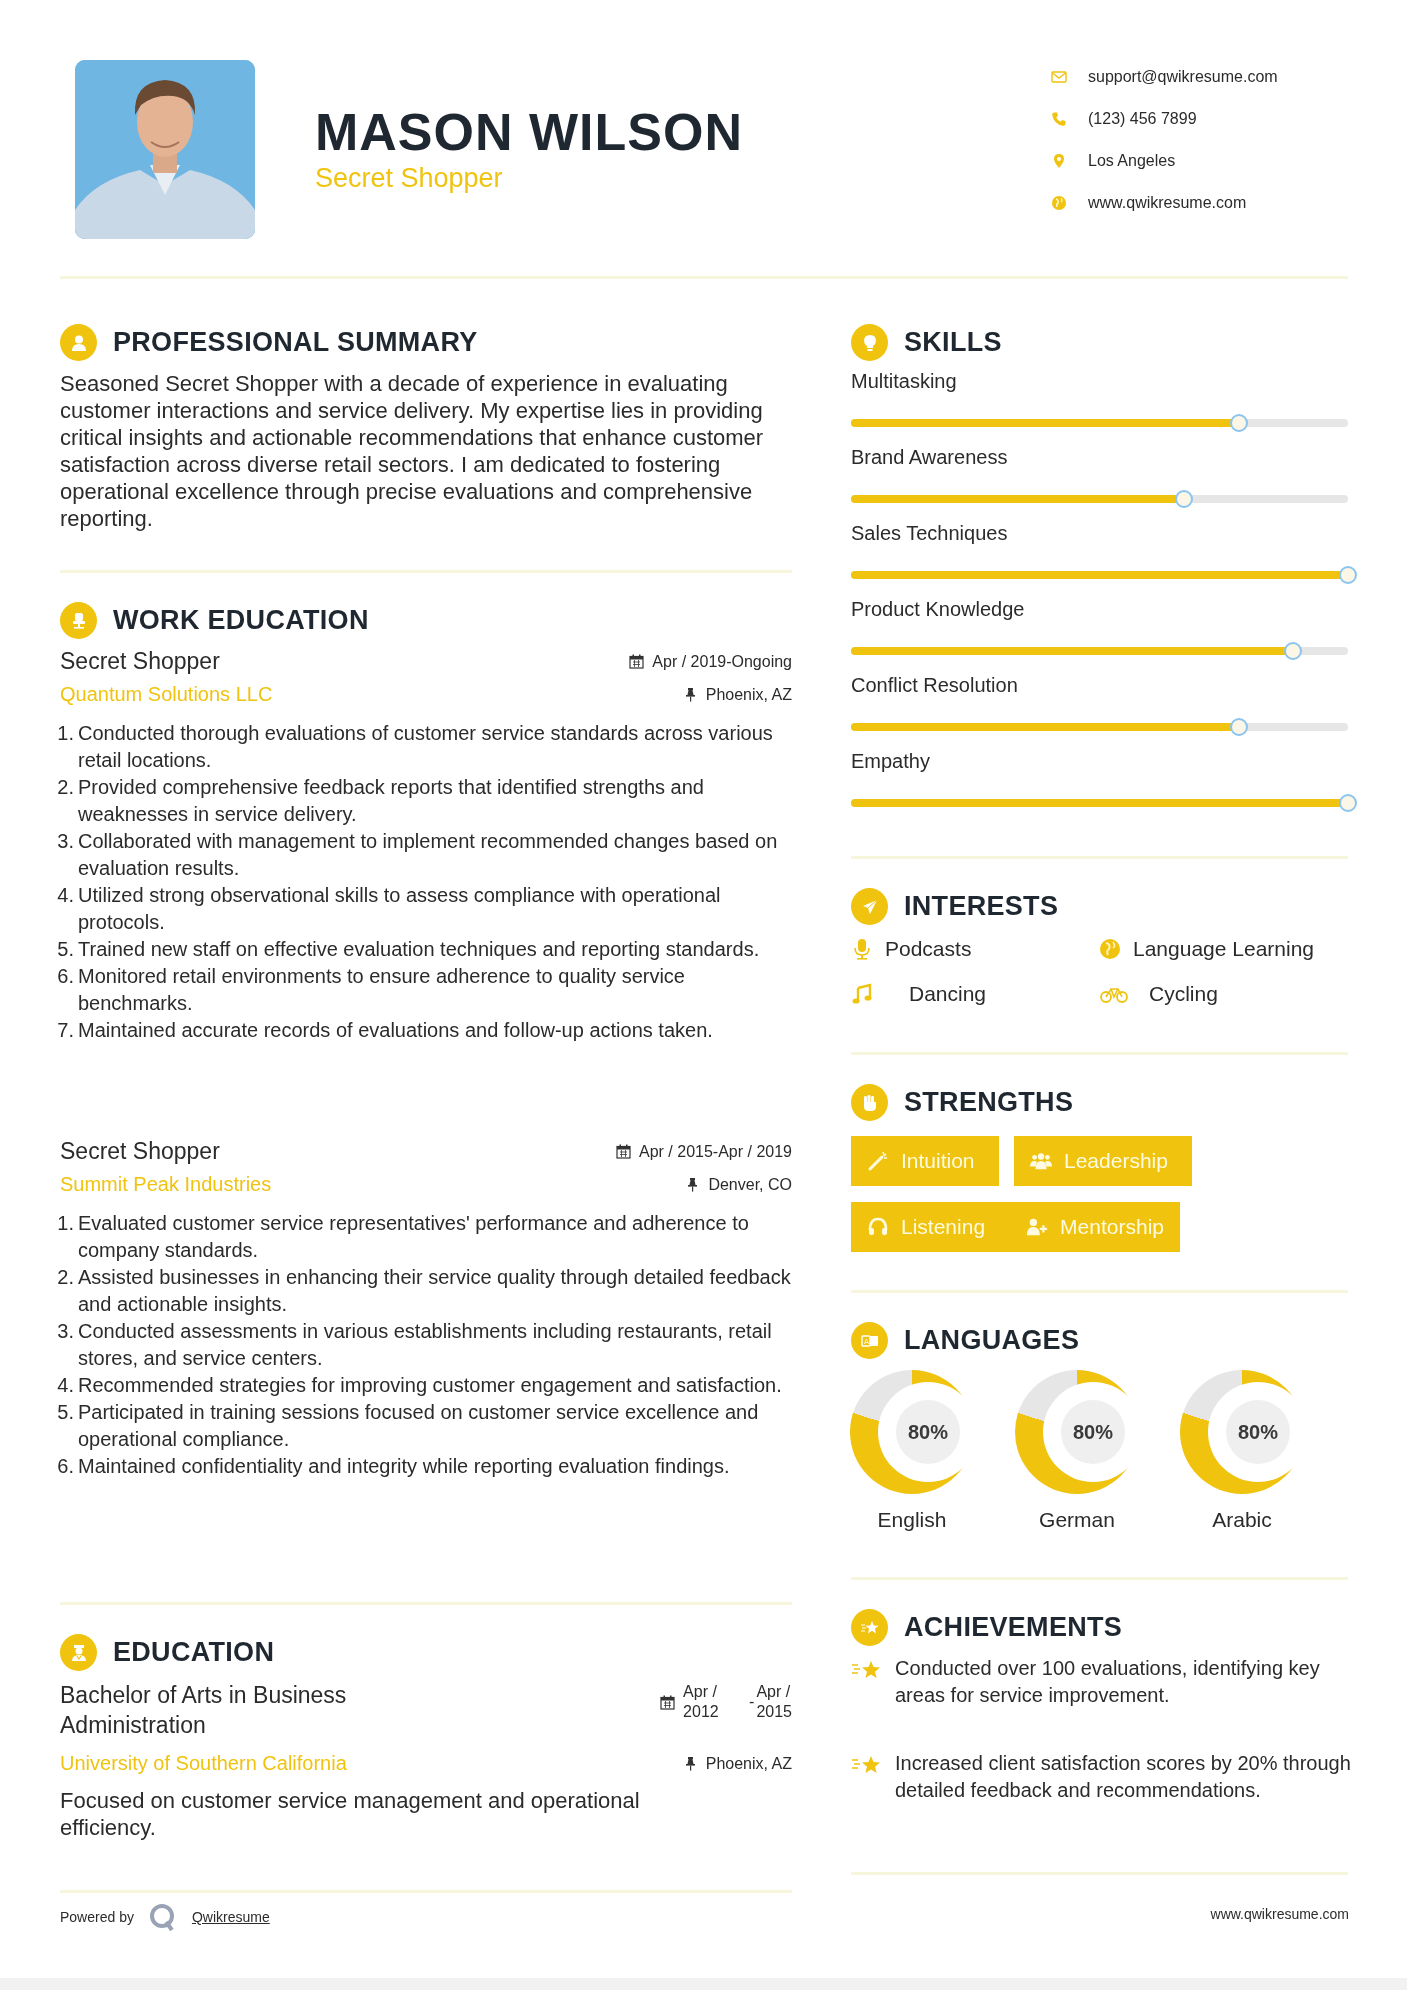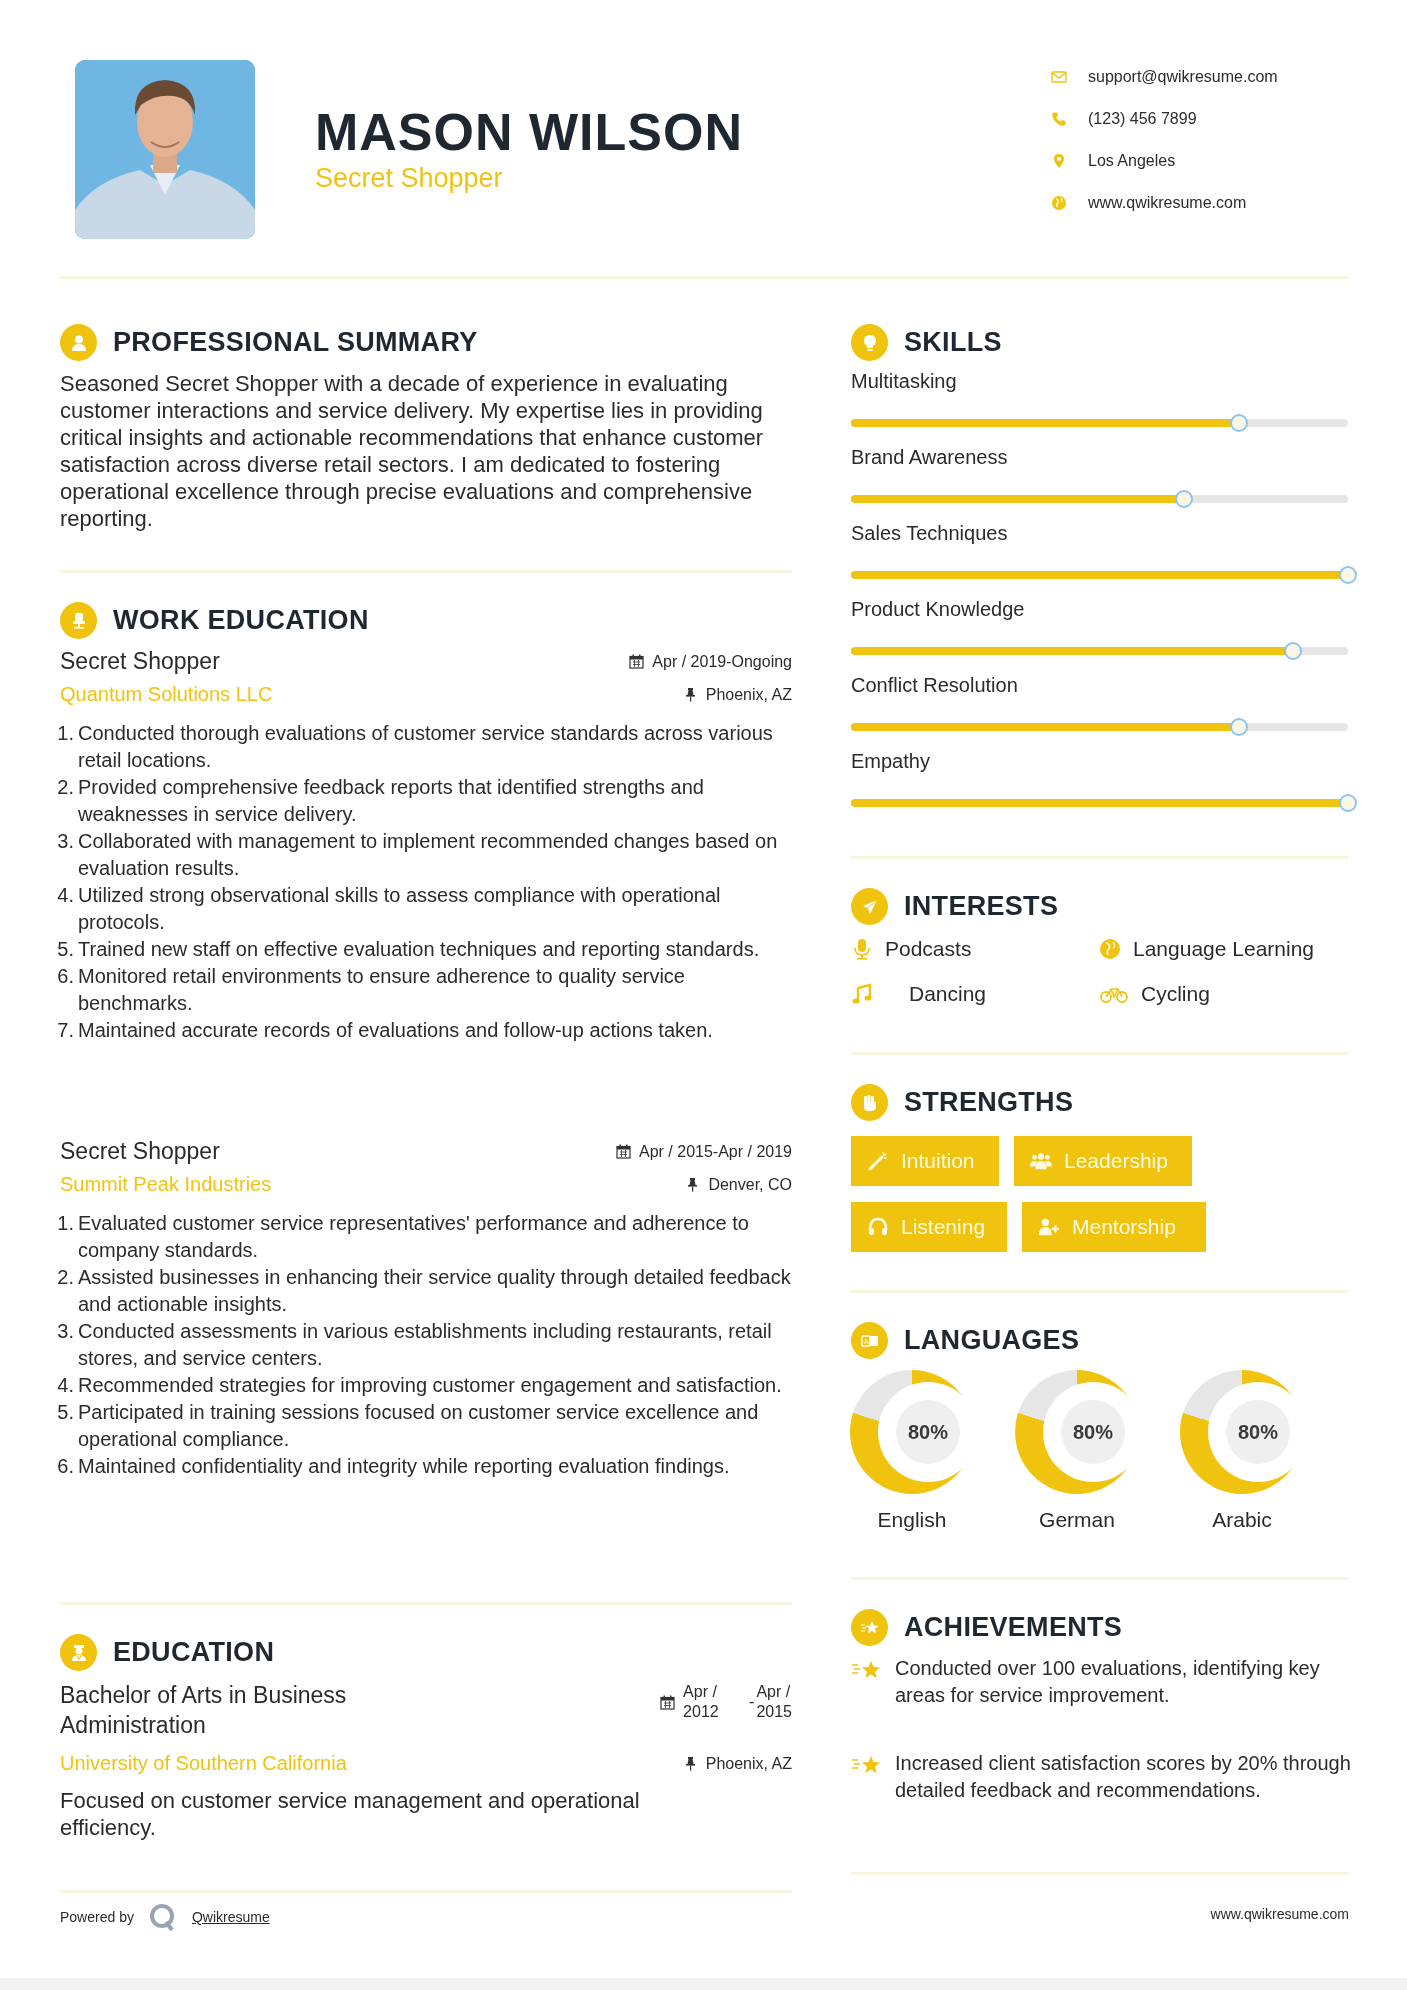--- a/index.html
+++ b/index.html
@@ -408,21 +408,21 @@
   </div>
   <div class="interest" style="left:851px; top:982px;gap:24px;">
     <svg viewBox="0 0 22 22">
         <path d="M7 5 L19 2 L19 15" stroke="#f0c30f" stroke-width="2.4" fill="none"></path>
         <path d="M7 5 L7 18" stroke="#f0c30f" stroke-width="2.4"></path>
         <ellipse cx="5" cy="18" rx="3.5" ry="2.6" fill="#f0c30f"></ellipse>
         <ellipse cx="17" cy="15" rx="3.5" ry="2.6" fill="#f0c30f"></ellipse>
       </svg>
     <span>Dancing</span>
   </div>
-  <div class="interest" style="left:1099px; top:982px;">
+  <div class="interest" style="left:1099px; top:982px;gap:8px;">
     <svg viewBox="0 0 28 22" style="width:30px;">
         <circle cx="6" cy="14" r="5" stroke="#f0c30f" stroke-width="1.8" fill="none"></circle>
         <circle cx="22" cy="14" r="5" stroke="#f0c30f" stroke-width="1.8" fill="none"></circle>
         <path d="M6 14 L11 6 L18 6 L22 14 M11 6 L14 14 L18 6" stroke="#f0c30f" stroke-width="1.6" fill="none"></path>
       </svg>
     <span>Cycling</span>
   </div>
 
   <div class="hr" style="left:851px; top:1052px; width:497px;"></div>
 
@@ -456,21 +456,21 @@
     <span>Leadership</span>
   </div>
   <div class="tag" style="left:851px; top:1202px; width:156px;">
     <svg viewBox="0 0 22 22">
         <path d="M3 14 Q3 3 11 3 Q19 3 19 14" stroke="#fffbe0" stroke-width="2.6" fill="none"></path>
         <rect x="2" y="12" width="5" height="7" rx="2" fill="#fffbe0"></rect>
         <rect x="15" y="12" width="5" height="7" rx="2" fill="#fffbe0"></rect>
       </svg>
     <span>Listening</span>
   </div>
-  <div class="tag" style="left:1022px; top:1202px; width:184px;">
+  <div class="tag" style="left:996px; top:1202px; width:184px;justify-content:flex-end;">
     <svg viewBox="0 0 24 22">
         <circle cx="8" cy="6" r="4" fill="#fffbe0"></circle>
         <path d="M1 20 Q1 11 8 11 Q15 11 15 20 Z" fill="#fffbe0"></path>
         <path d="M19 9 L19 17 M15 13 L23 13" stroke="#fffbe0" stroke-width="2.4"></path>
       </svg>
     <span>Mentorship</span>
   </div>
 
   <div class="hr" style="left:851px; top:1290px; width:497px;"></div>
 

